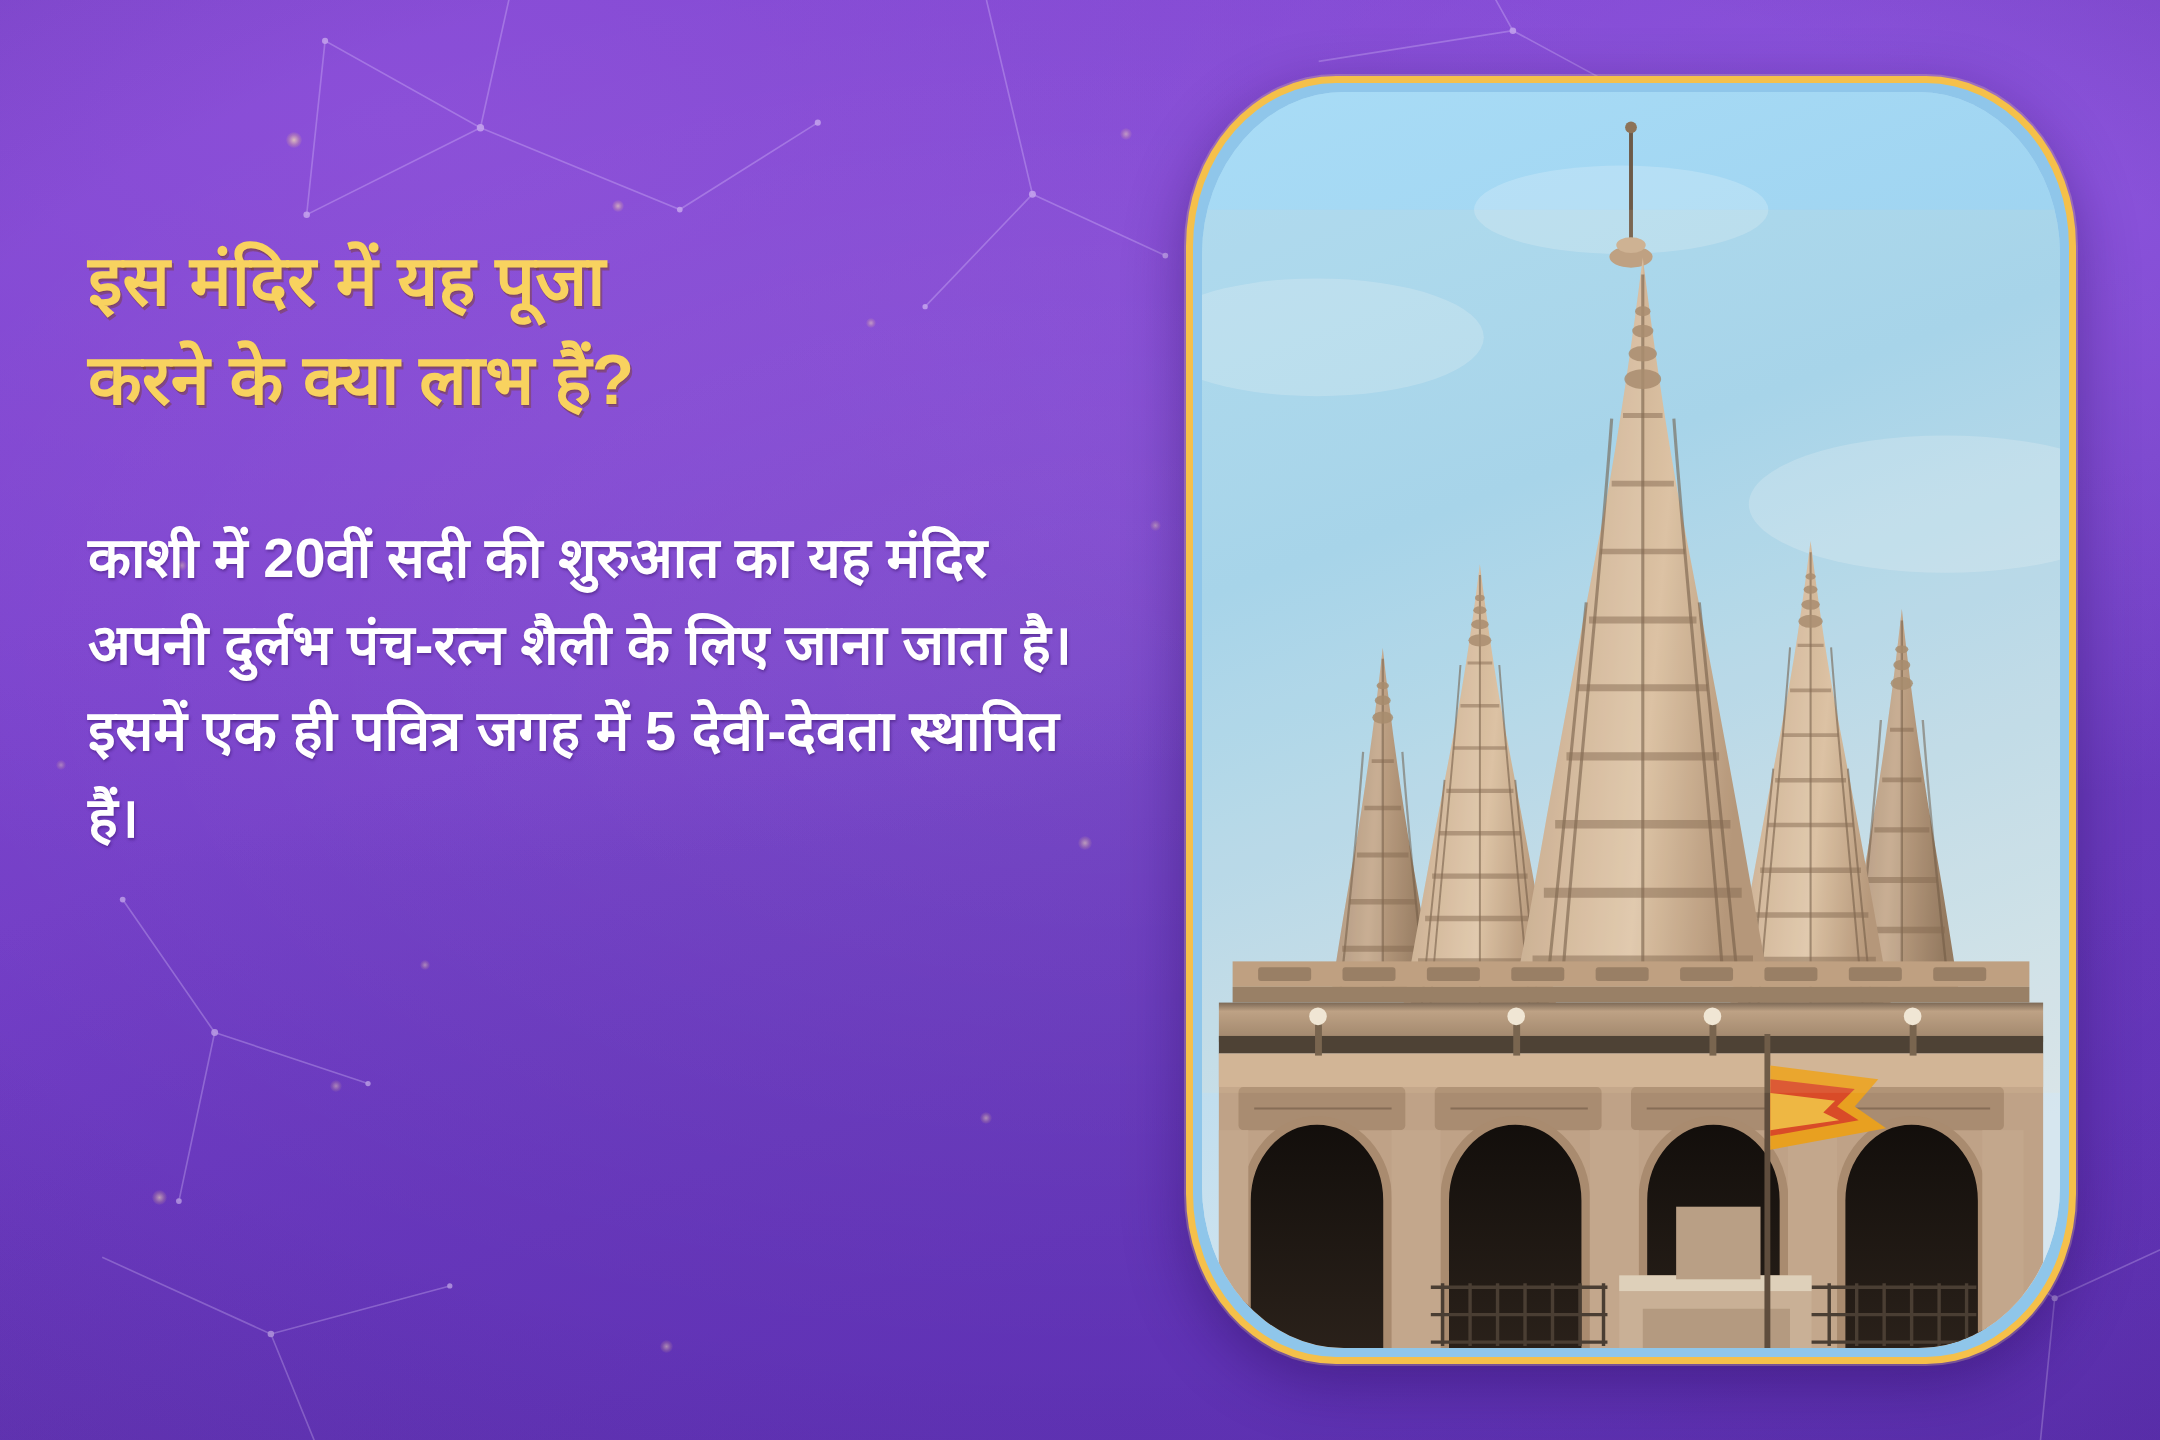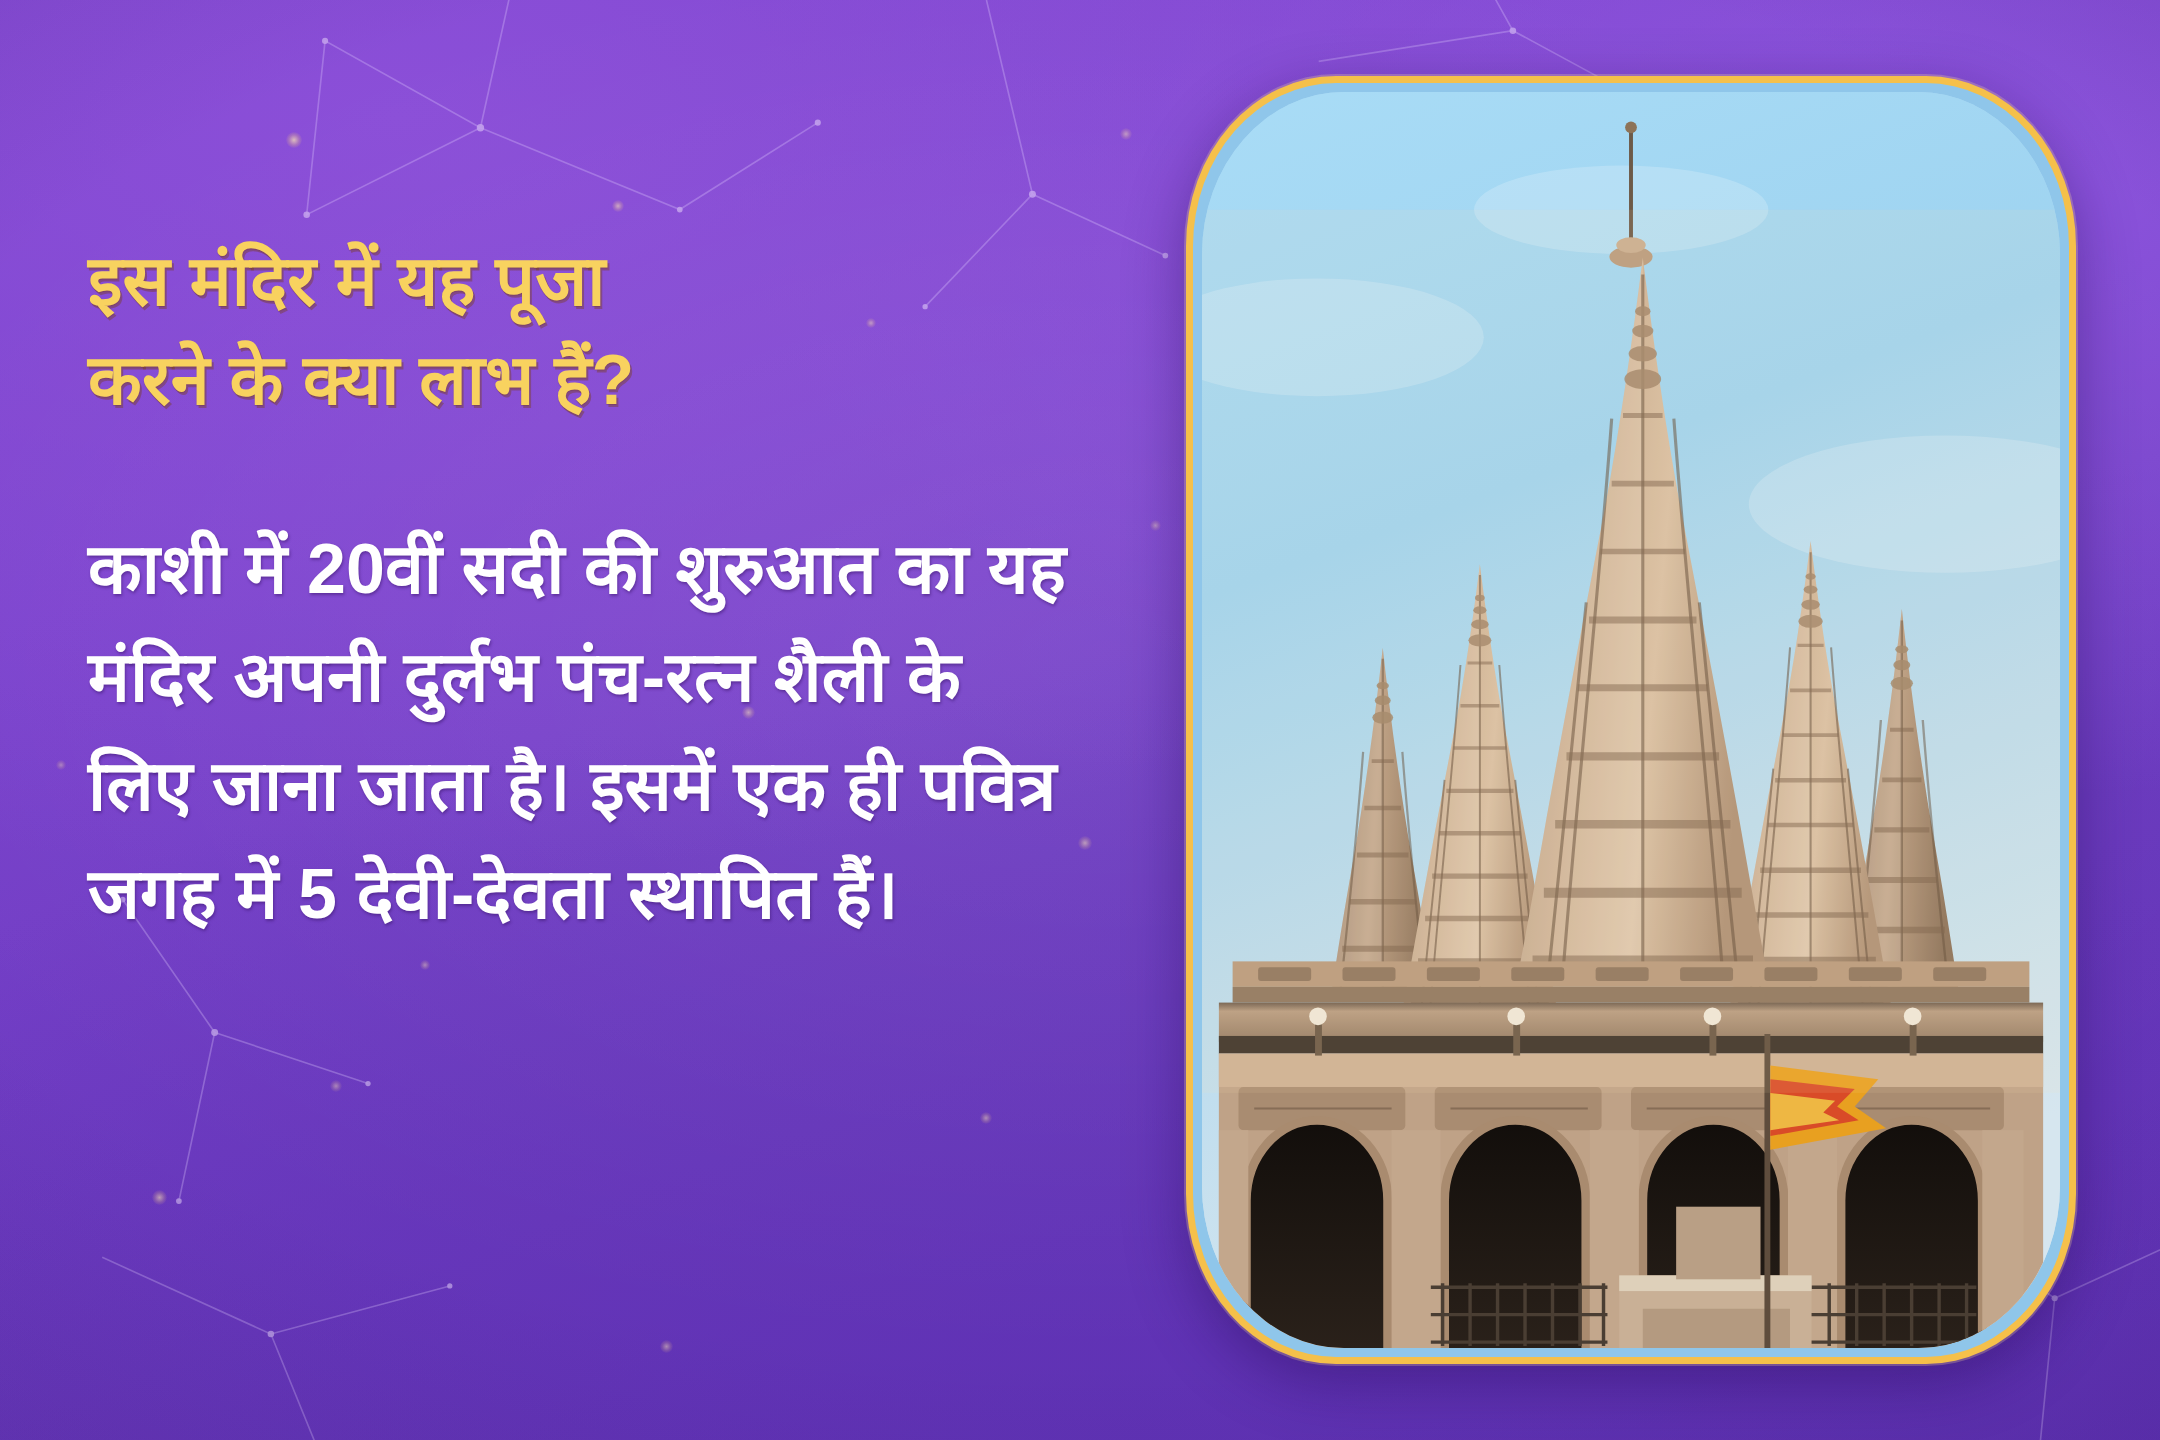--- a/index.html
+++ b/index.html
@@ -60,21 +60,21 @@
     font-size: 70px;
     line-height: 1.42;
     font-weight: 700;
     letter-spacing: 0.2px;
     text-shadow: 2px 3px 0 rgba(120,60,10,0.38), 0 1px 1px rgba(90,40,0,0.25);
     white-space: pre-line;
   }
   .body-copy {
     margin: 84px 0 0 0;
     color: #ffffff;
-    font-size: 70px;
+    font-size: 56px;
     line-height: 1.55;
     font-weight: 600;
     letter-spacing: 0.1px;
     text-shadow: 1px 2px 3px rgba(52,16,96,0.45);
     max-width: 990px;
   }
 
   
   .photo-frame {
     position: absolute;

